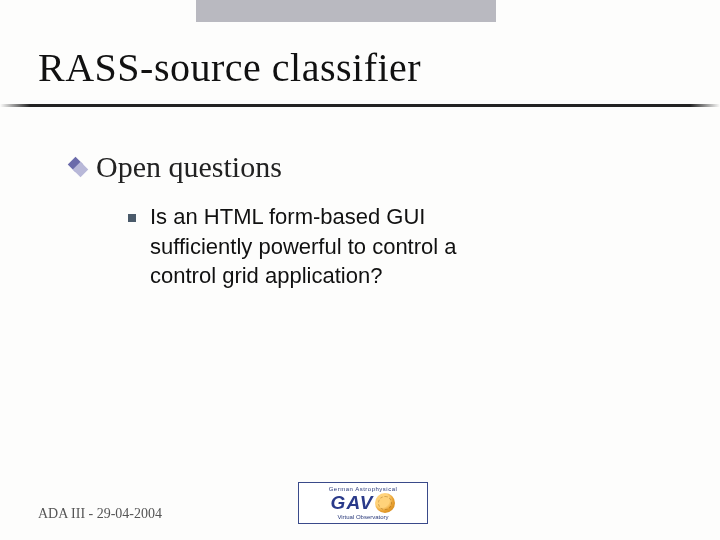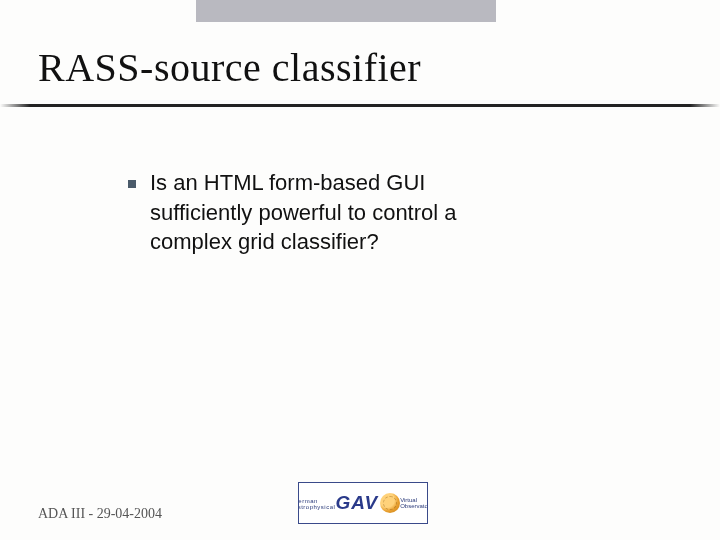--- a/index.html
+++ b/index.html
@@ -122,21 +122,21 @@
   .footer-logo {
     position: absolute;
     left: 260px;
     bottom: -2px;
     width: 130px;
     height: 42px;
     border: 1px solid #3a4a8a;
     background: #fff;
     box-sizing: border-box;
     display: flex;
-    flex-direction: row;
+    flex-direction: column;
     align-items: center;
     justify-content: center;
     overflow: hidden;
   }
   .logo-top {
     font-size: 6px;
     letter-spacing: 0.5px;
     color: #2a3a7a;
     line-height: 1;
     margin-top: 1px;
@@ -180,25 +180,29 @@
 <body>
 
 <div class="slide">
 
   <div class="top-shadow"></div>
 
   <div class="title">RASS-source classifier</div>
   <div class="title-rule"></div>
 
   <div class="section">
+    <div class="section-header">
+      <span class="diamond-icon"></span>
+      <span>Open questions</span>
+    </div>
 
     <div class="bullets">
       <div class="bullet-row">
         <span class="square-bullet"></span>
-        <span class="bullet-text">Is an HTML form-based GUI sufficiently powerful to control a complex grid classifier?</span>
+        <span class="bullet-text">Is an HTML form-based GUI sufficiently powerful to control a control grid application?</span>
       </div>
     </div>
   </div>
 
   <div class="footer">
     <span class="footer-text">ADA III - 29-04-2004</span>
     <div class="footer-logo">
       <div class="logo-top">German Astrophysical</div>
       <div class="logo-main">
         <span class="logo-text">GAV</span>

